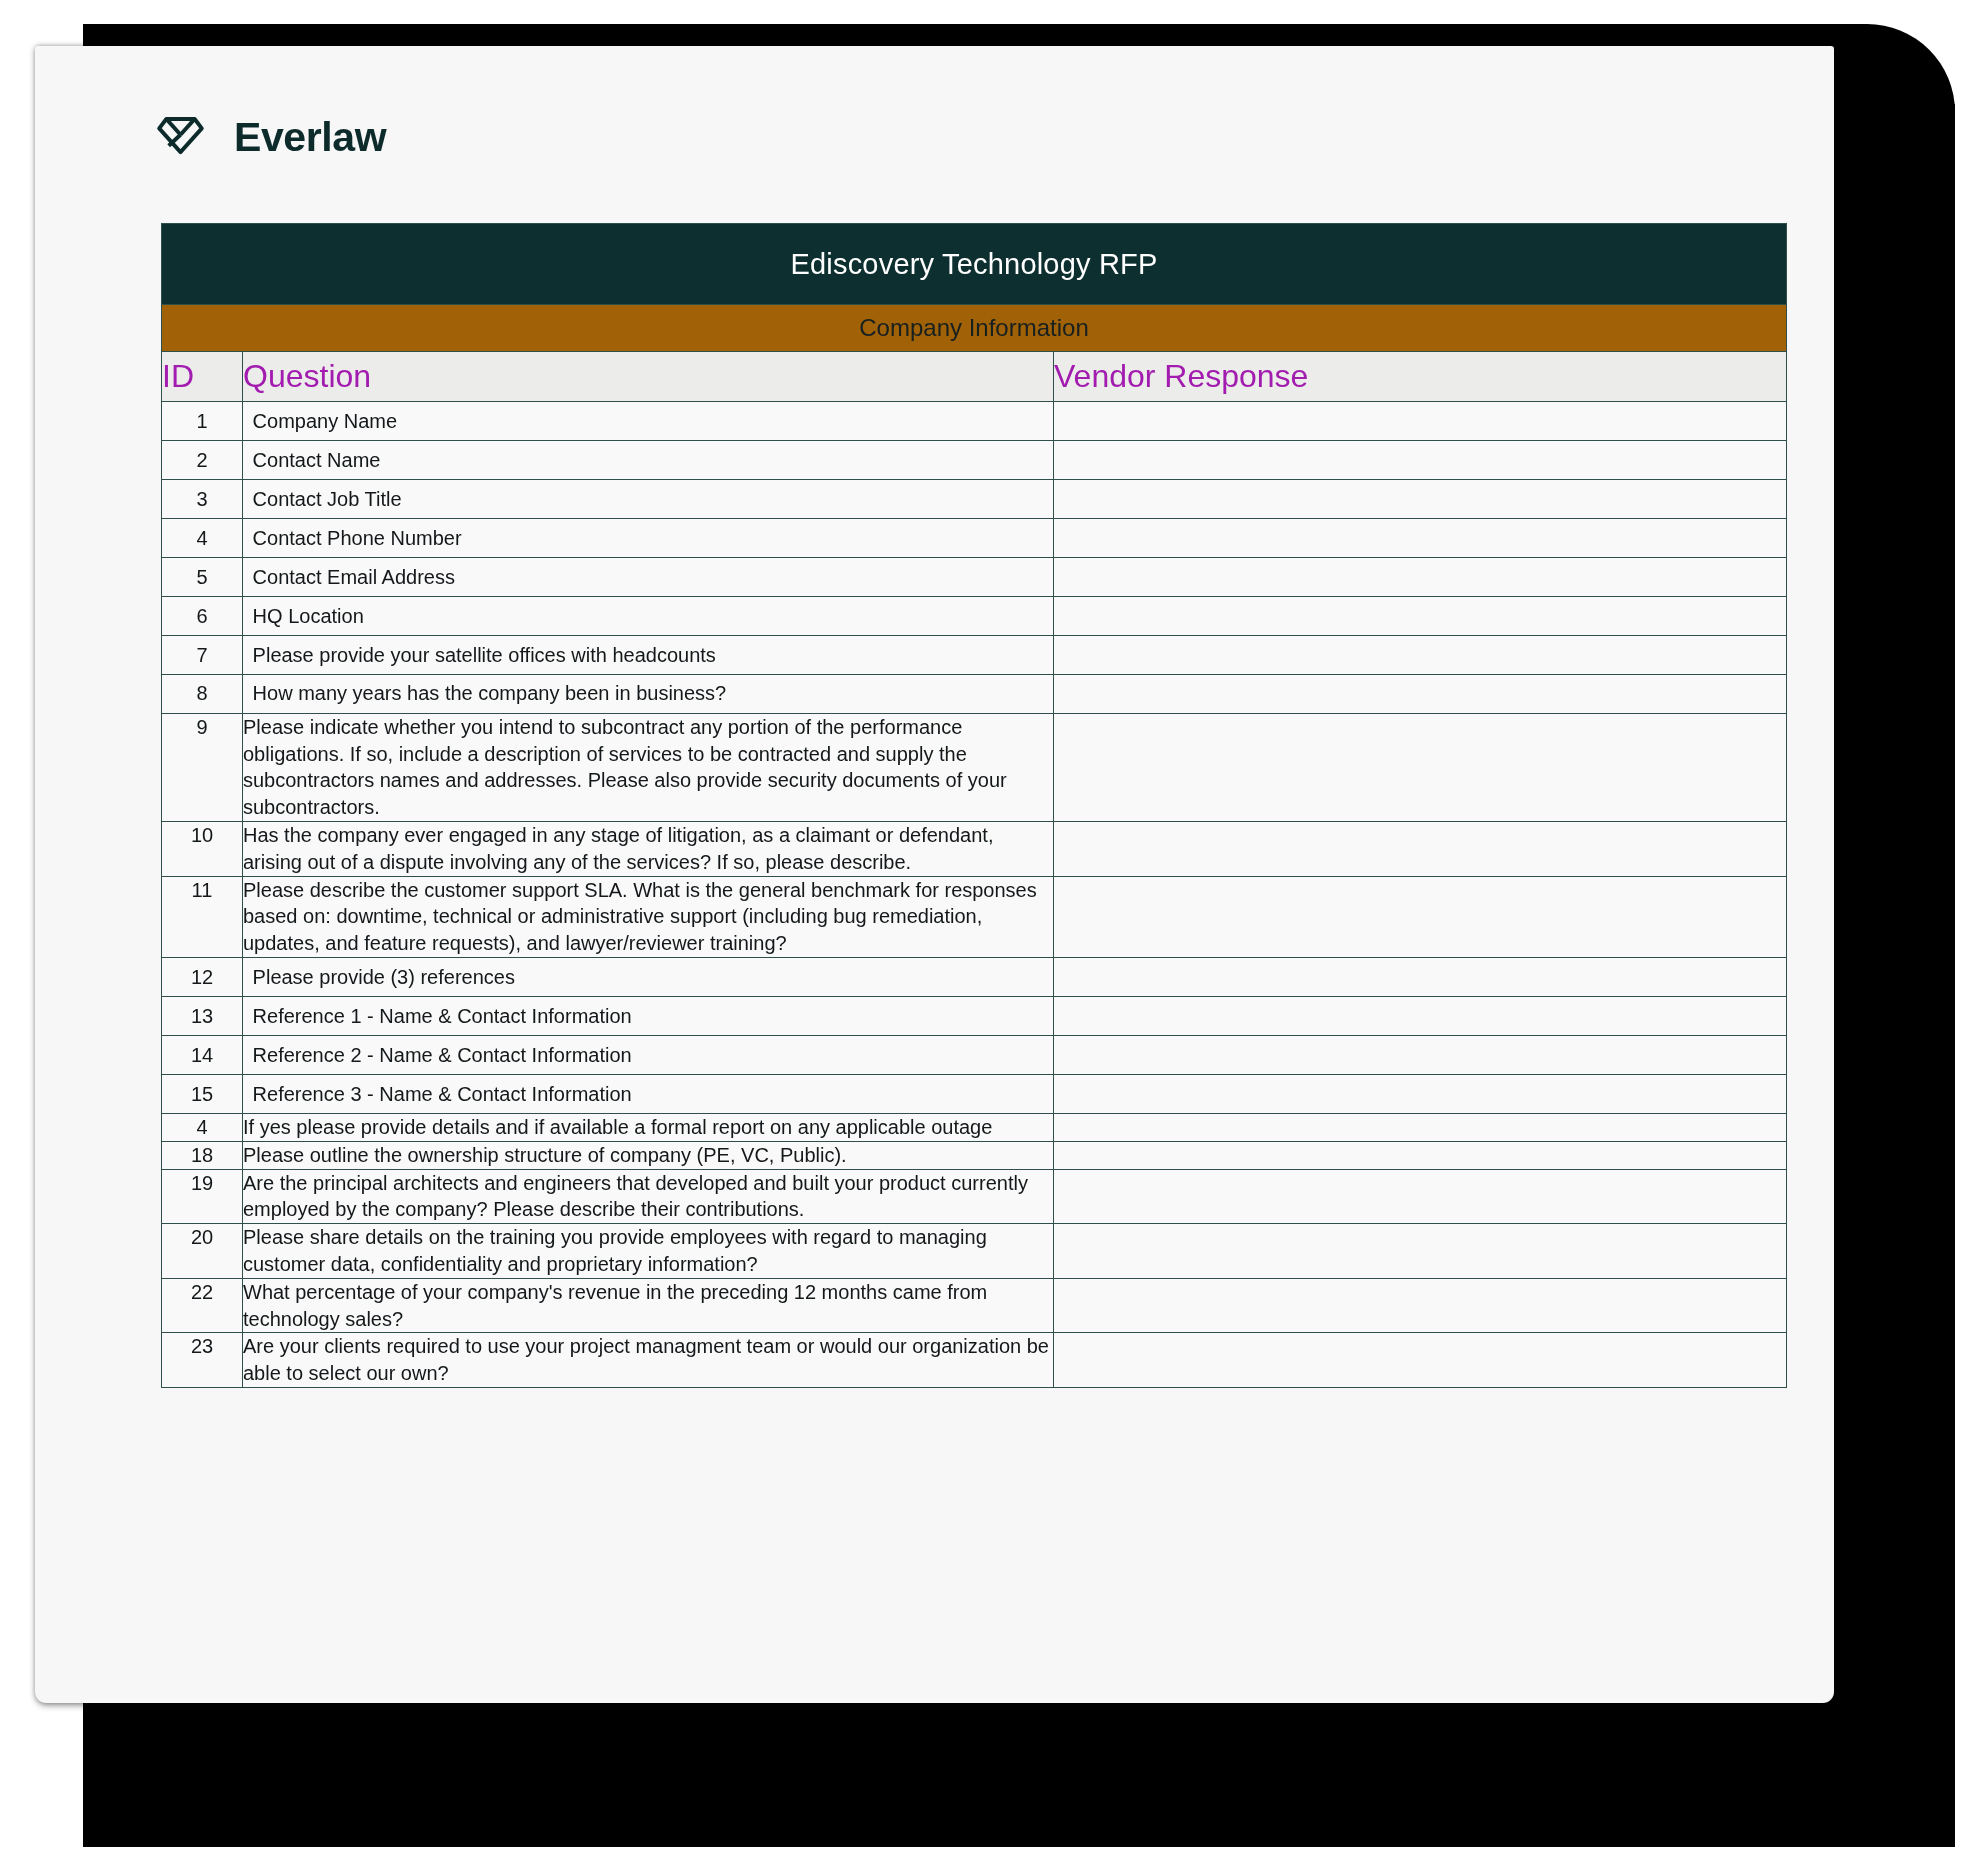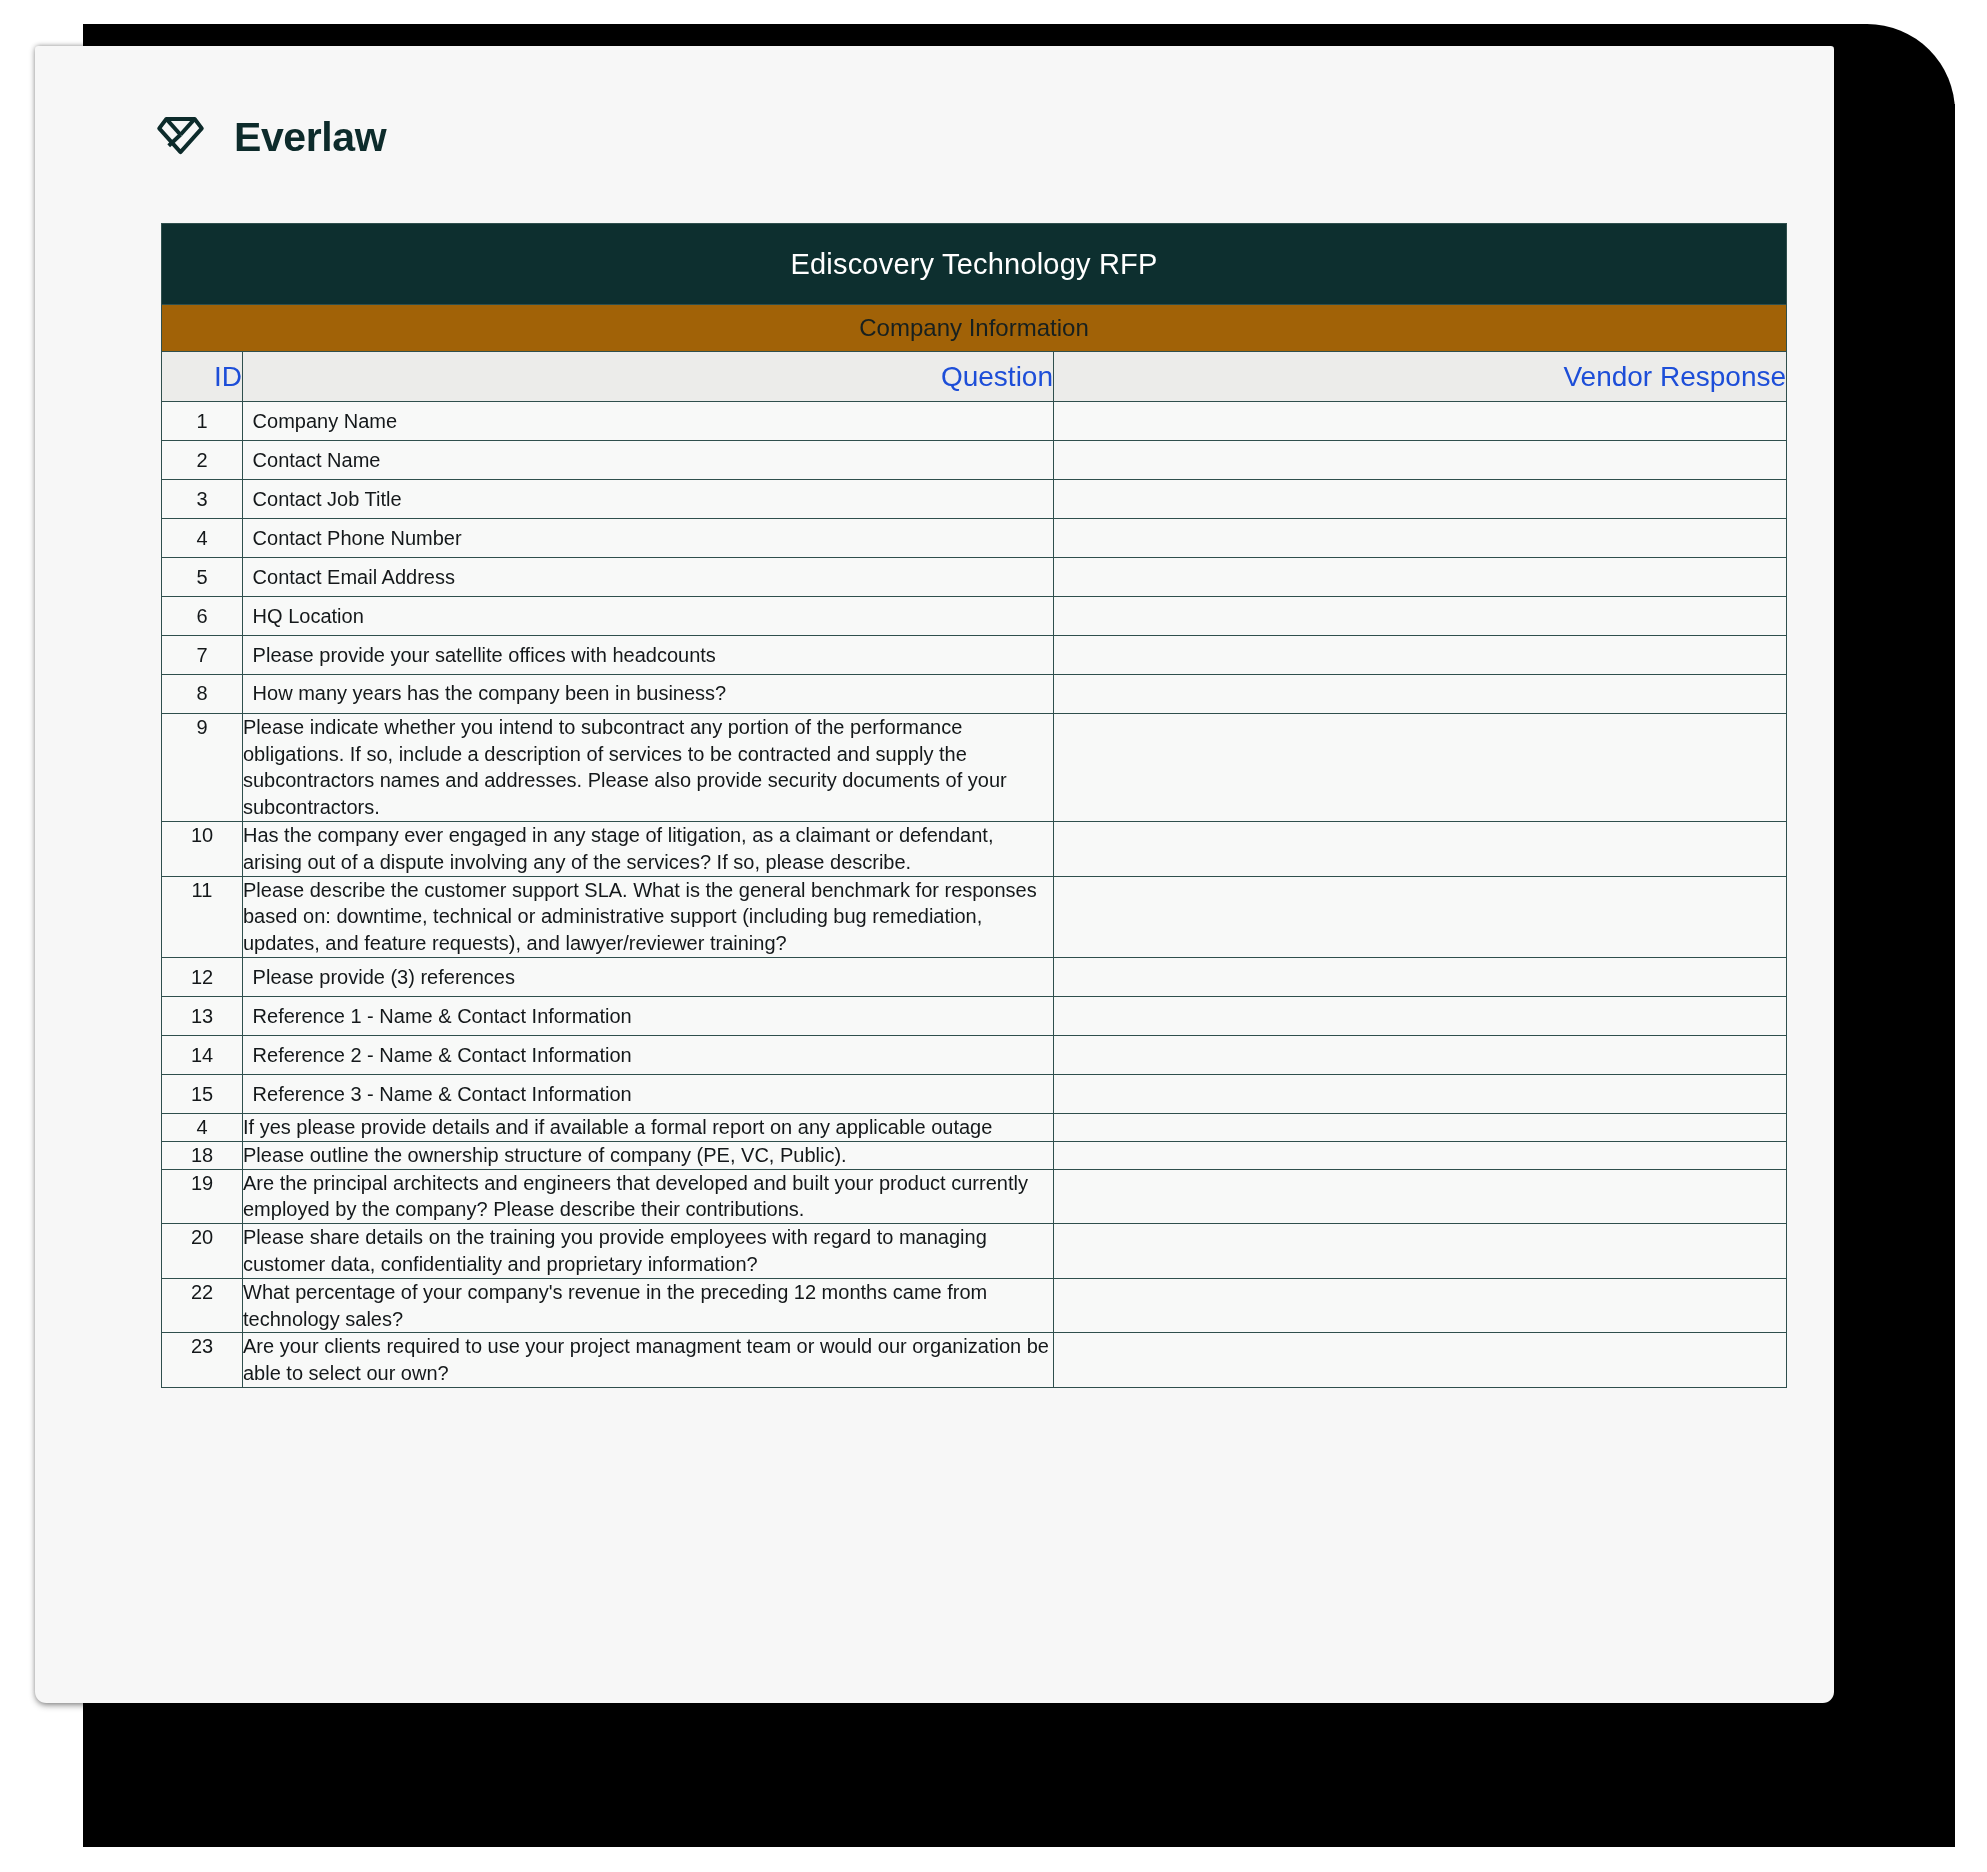--- a/index.html
+++ b/index.html
@@ -96,26 +96,26 @@
     color: #17201f;
     text-align: center;
     font-size: 24px;
     font-weight: 400;
     height: 46px;
     vertical-align: middle;
   }
 
   .col-head th {
     background: #ececeA;
-    color: #1d4ed8;
-    font-size: 28px;
+    color: #a21caf;
+    font-size: 32px;
     font-weight: 400;
     height: 49px;
     vertical-align: middle;
-    text-align: right;
+    text-align: left;
   }
 
   .col-id { width: 81px; }
   .col-q  { width: 811px; }
   .col-v  { width: 733px; }
 
   .data-row td {
     background: #f8f9f8;
     font-size: 20px;
     color: #14181a;

